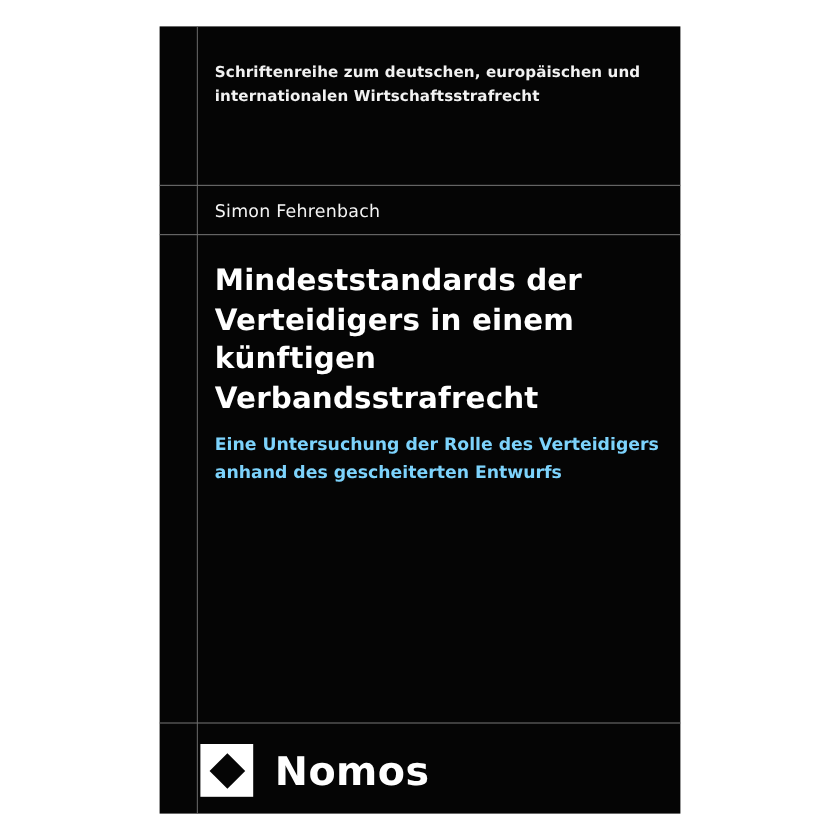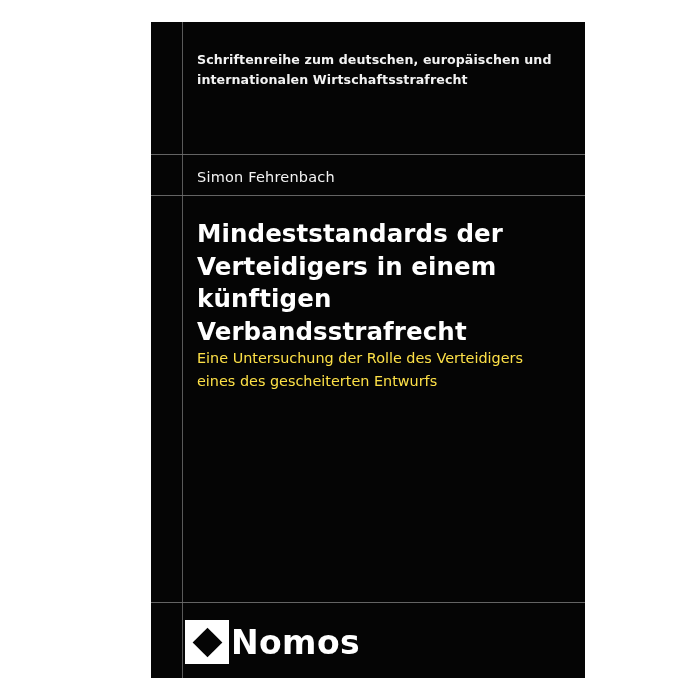--- a/index.html
+++ b/index.html
@@ -22,21 +22,20 @@
   
   .cover {
     position: absolute;
     left: 133px;
     top: 22px;
     width: 434px;
     height: 656px;
     background: #050505;
     color: #ffffff;
     box-sizing: border-box;
-    margin-left: 18px;
   }
   
   .spine-rule {
     position: absolute;
     left: 31px;
     top: 0;
     width: 1px;
     height: 656px;
     background: #6a6a6a;
     opacity: .85;
@@ -81,35 +80,36 @@
     width: 372px;
     font-size: 24.5px;
     line-height: 1.33;
     font-weight: bold;
     letter-spacing: .1px;
     color: #ffffff;
   }
   .subtitle {
     position: absolute;
     left: 46px;
-    top: 325px;
+    top: 338px;
     width: 372px;
     font-size: 14.4px;
     line-height: 1.62;
-    color: #fde047;
+    color: #7dd3fc;
+    font-weight: bold;
   }
   .subtitle div { white-space: nowrap; }
 
   .publisher {
     position: absolute;
     left: 34px;
     top: 598px;
     display: flex;
     align-items: center;
-    gap: 2px;
+    gap: 18px;
   }
   .logo-mark {
     position: relative;
     width: 44px;
     height: 44px;
     background: #ffffff;
     flex: 0 0 auto;
   }
   .logo-mark .diamond {
     position: absolute;
@@ -142,21 +142,21 @@
     <div class="rule rule-bottom"></div>
 
     <div class="series">Schriftenreihe zum deutschen, europäischen und internationalen Wirtschaftsstrafrecht</div>
 
     <div class="author">Simon Fehrenbach</div>
 
     <div class="title">Mindeststandards der Verteidigers in einem künftigen Verbandsstrafrecht</div>
 
     <div class="subtitle">
       <div>Eine Untersuchung der Rolle des Verteidigers</div>
-      <div>eines des gescheiterten Entwurfs</div>
+      <div>anhand des gescheiterten Entwurfs</div>
     </div>
 
     <div class="publisher">
       <div class="logo-mark">
         <div class="diamond"></div>
       </div>
       <div class="publisher-name">Nomos</div>
     </div>
 
   </div>

